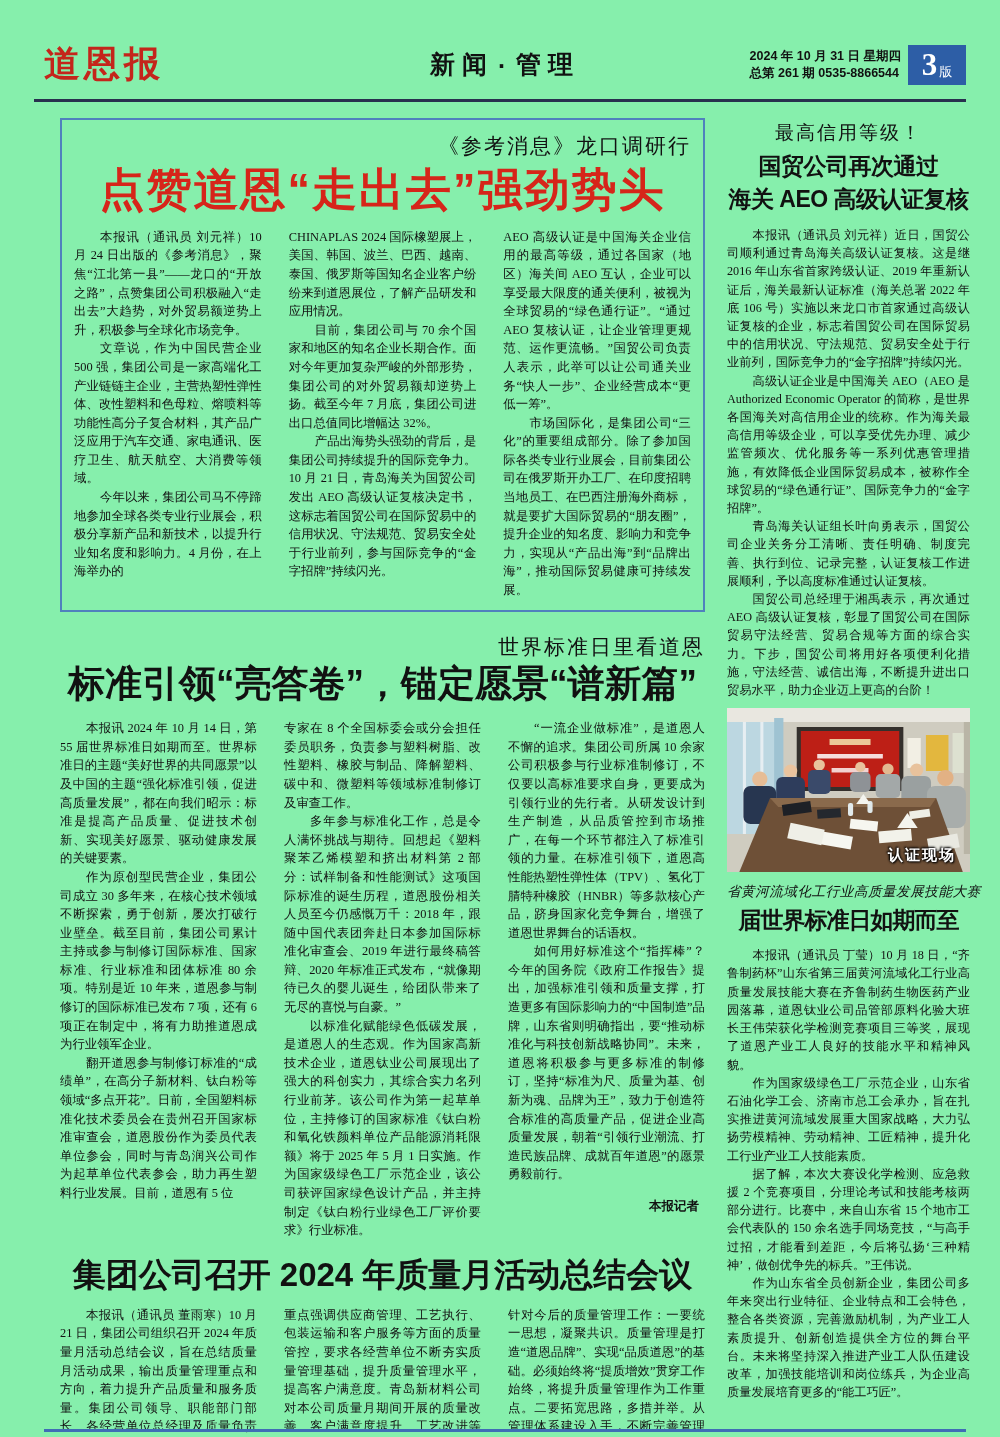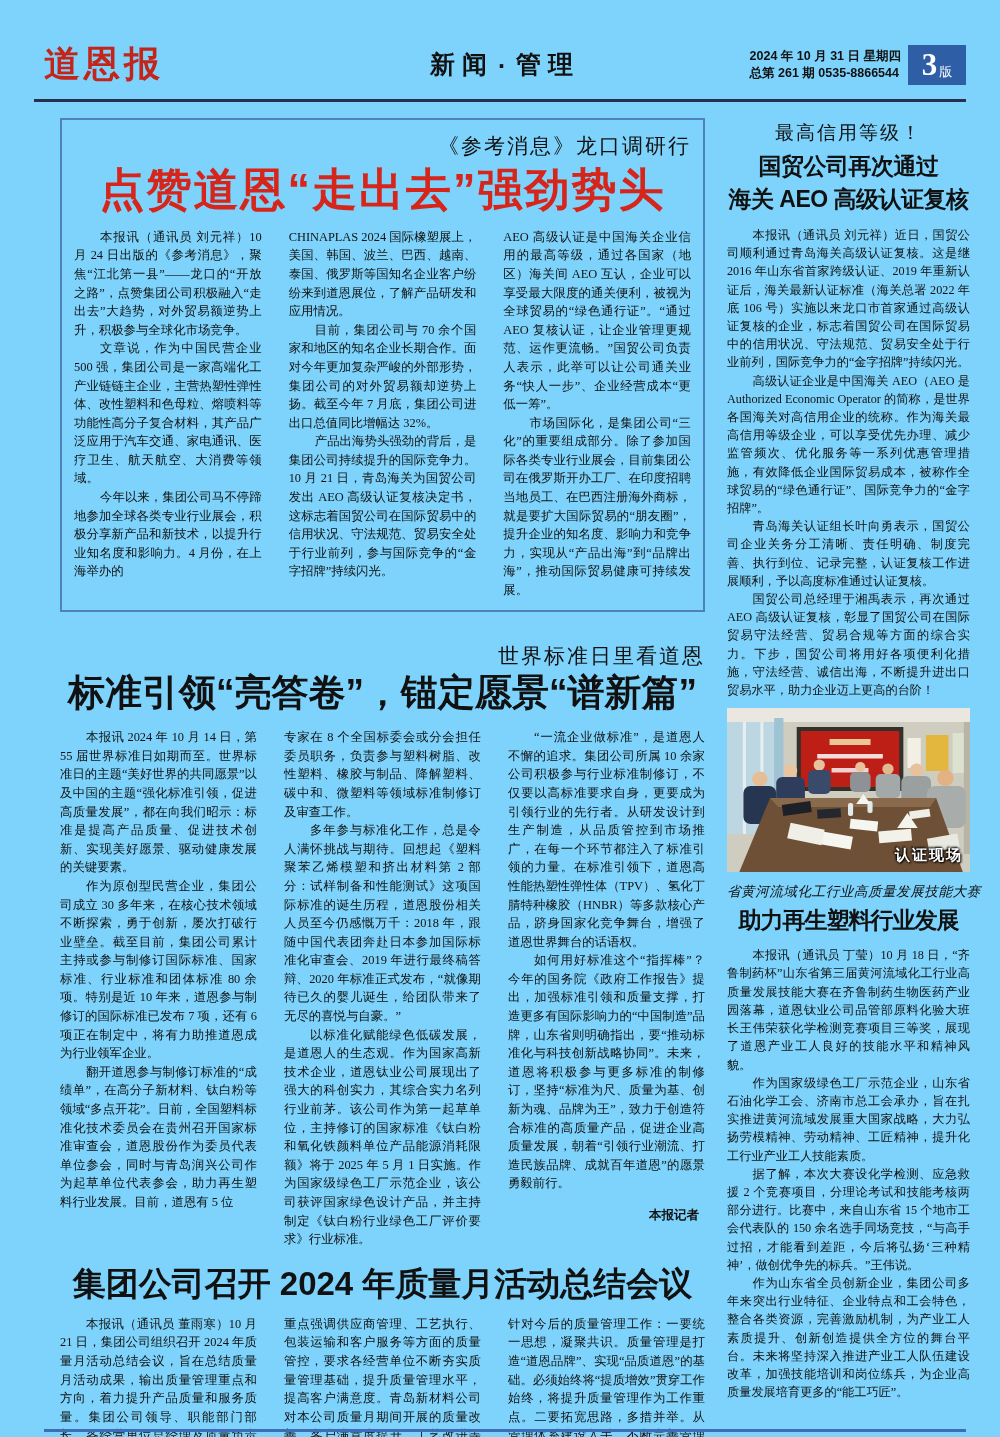--- a/index.html
+++ b/index.html
@@ -1,19 +1,19 @@
 <!DOCTYPE html>
 <html><head>
 <meta charset="utf-8">
 <style>
   * { box-sizing: border-box; }
   html,body { margin:0; padding:0; background:#e8e8e8; }
   .page {
     width:1000px; height:1437px; margin:0 auto; position:relative;
-    background:#7dd3fc; color:#111; overflow:hidden;
+    background:#86efac; color:#111; overflow:hidden;
     font-family:"Liberation Serif","DejaVu Serif",serif;
   }
   
   .header { display:grid; grid-template-columns:1fr auto 1fr; align-items:center;
             padding:40px 34px 10px 44px; }
   .masthead { color:#c4251b; font-size:36px; font-weight:bold; letter-spacing:4px; }
   .section-title { font-family:Liberation Mono, monospace;
                    font-weight:bold; font-size:25px; letter-spacing:7px; white-space:nowrap; }
   .header-right { justify-self:end; display:flex; align-items:center; gap:7px; }
   .date-block { font-family:"Liberation Sans","DejaVu Sans",sans-serif;
@@ -34,31 +34,31 @@
     font-size:45px; line-height:1.15; margin:4px 0 12px; }
   .headline-black { text-align:center; letter-spacing:0;
     font-family:"Liberation Sans","DejaVu Sans",sans-serif; font-weight:bold;
     font-size:37px; line-height:1.15; margin:2px 0 14px; }
   .headline-black.smaller { font-size:33px; margin:0 0 12px; }
   .body3 { display:flex; gap:27px; }
   .body3 > div { flex:1; min-width:0; }
   p.art { font-size:12.4px; line-height:18.6px; text-align:justify; margin:0; }
   p.indent { text-indent:2.1em; }
   .boxed { border:2px solid #4f81bd; padding:12px 12px 10px; }
-  .art-mid { margin-top:30px; }
+  .art-mid { margin-top:21px; }
   .art-bottom { margin-top:16px; }
   .byline { text-align:right; font-weight:bold; font-size:12.5px; margin-top:14px; padding-right:6px; }
   
   .r-kicker { text-align:center; font-size:19px; letter-spacing:2px; margin-top:2px; }
   .r-headline { text-align:center; font-family:"Liberation Sans","DejaVu Sans",sans-serif;
     font-weight:bold; font-size:23px; line-height:33px; letter-spacing:-0.5px; margin:4px 0 10px; }
   .col-right p.art { font-size:12.2px; line-height:18.2px; }
   .photo { position:relative; width:100%; height:164px; margin:9px 0 11px; background:#cfccc0; }
   .photo svg { width:100%; height:100%; display:block; }
-  .photo-caption { position:absolute; right:7px; bottom:7px; color:#fff; font-weight:bold;
+  .photo-caption { position:absolute; right:14px; bottom:7px; color:#fff; font-weight:bold;
     font-size:15px; letter-spacing:2px;
     font-family:"Liberation Sans","DejaVu Sans",sans-serif;
     text-shadow:0 0 3px #000, 1px 1px 2px #000, -1px -1px 2px #000; }
   .r-kicker2 { text-align:center; font-size:13.6px; letter-spacing:0.5px; margin-top:2px; white-space:nowrap;font-style:italic; }
   .r-headline2 { text-align:center; font-family:"Liberation Sans","DejaVu Sans",sans-serif;
     font-weight:bold; font-size:23px; letter-spacing:-1px; margin:4px 0 10px; }
   .bottom-rule { position:absolute; left:44px; right:34px; bottom:5px; height:3px; background:#3f6db5; }
 </style>
 </head>
 <body>
@@ -213,21 +213,21 @@
             <rect x="178" y="102" width="20" height="8" fill="#eeeee6" transform="rotate(-8 188 106)"></rect>
             <rect x="60" y="118" width="34" height="16" fill="#efefe7" transform="rotate(12 77 126)"></rect>
             <rect x="196" y="128" width="30" height="14" fill="#e9e9e1" transform="rotate(-10 211 135)"></rect>
           </svg>
           <div class="photo-caption">认证现场</div>
         </div>
       </div>
 
       <div>
         <div class="r-kicker2">省黄河流域化工行业高质量发展技能大赛</div>
-        <div class="r-headline2">助力再生塑料行业发展</div>
+        <div class="r-headline2">届世界标准日如期而至</div>
         <p class="art indent">本报讯（通讯员 丁莹）10 月 18 日，“齐鲁制药杯”山东省第三届黄河流域化工行业高质量发展技能大赛在齐鲁制药生物医药产业园落幕，道恩钛业公司品管部原料化验大班长王伟荣获化学检测竞赛项目三等奖，展现了道恩产业工人良好的技能水平和精神风貌。</p>
         <p class="art indent">作为国家级绿色工厂示范企业，山东省石油化学工会、济南市总工会承办，旨在扎实推进黄河流域发展重大国家战略，大力弘扬劳模精神、劳动精神、工匠精神，提升化工行业产业工人技能素质。</p>
         <p class="art indent">据了解，本次大赛设化学检测、应急救援 2 个竞赛项目，分理论考试和技能考核两部分进行。比赛中，来自山东省 15 个地市工会代表队的 150 余名选手同场竞技，“与高手过招，才能看到差距，今后将弘扬‘三种精神’，做创优争先的标兵。”王伟说。</p>
         <p class="art indent">作为山东省全员创新企业，集团公司多年来突出行业特征、企业特点和工会特色，整合各类资源，完善激励机制，为产业工人素质提升、创新创造提供全方位的舞台平台。未来将坚持深入推进产业工人队伍建设改革，加强技能培训和岗位练兵，为企业高质量发展培育更多的“能工巧匠”。</p>
       </div>
     </div>
   </div>
 
   <div class="bottom-rule"></div>
 </div>

